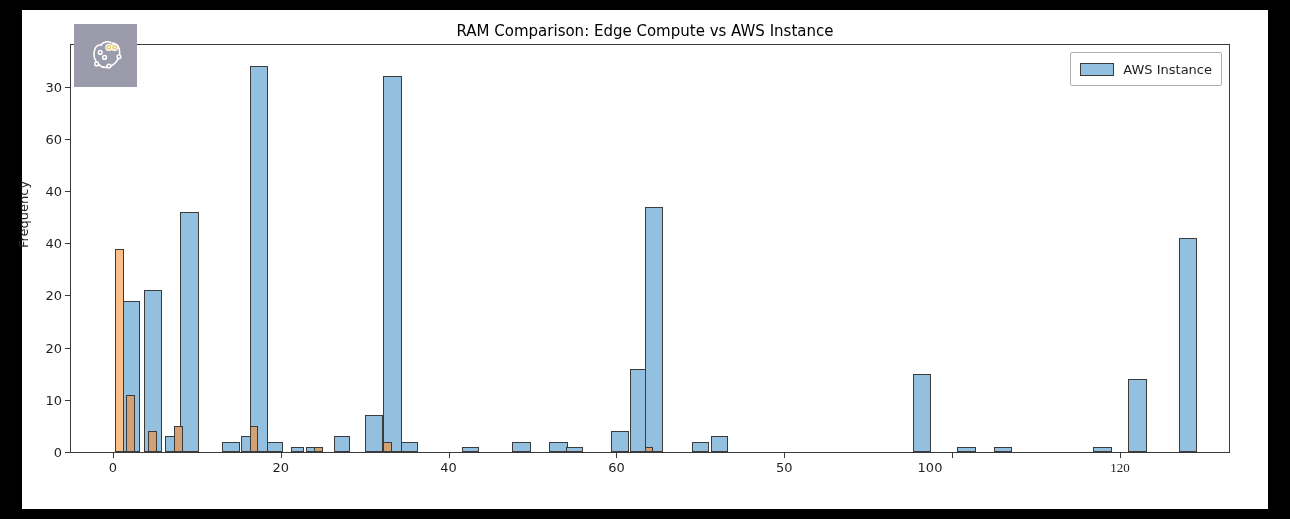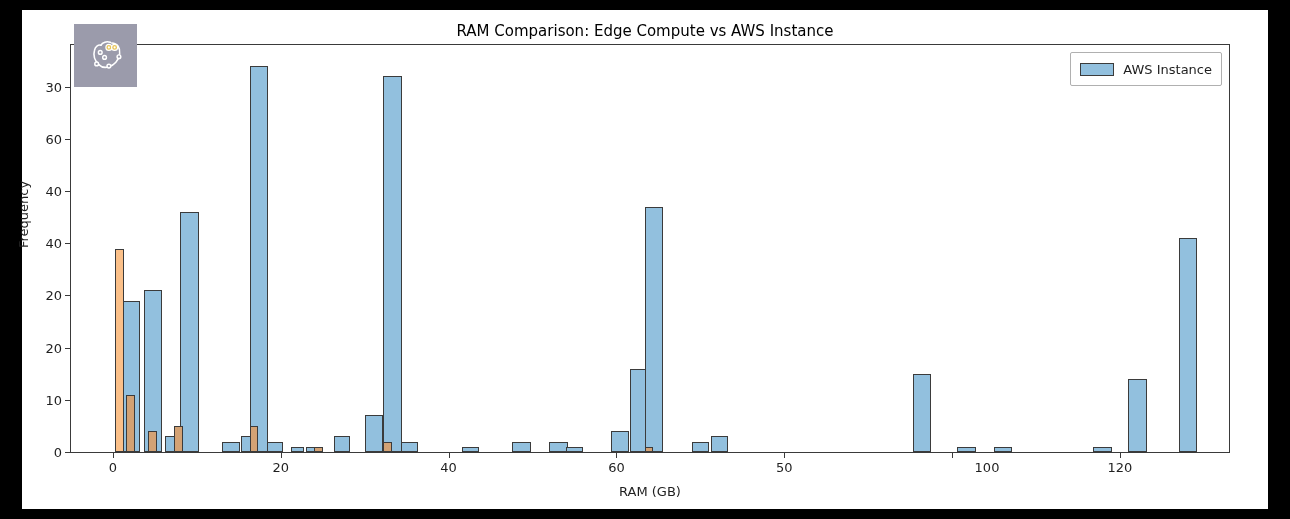--- a/index.html
+++ b/index.html
@@ -173,21 +173,20 @@
 </style>
 </head>
 <body>
 
 <div id="screenshot">
   <div id="figure">
 
     <div id="chart-title">RAM Comparison: Edge Compute vs AWS Instance</div>
 
     <div id="y-axis-title">Frequency</div>
-    <div id="x-axis-title">RAM (GB)</div>
 
     <div id="axes">
       <div id="plotarea">
           <div class="bar aws" title="AWS Instance: 29" style="left: 50.3478px; width: 18.4609px; height: 151.321px;"></div>
           <div class="bar aws" title="AWS Instance: 31" style="left: 73.0043px; width: 18.4609px; height: 161.756px;"></div>
           <div class="bar aws" title="AWS Instance: 3" style="left: 93.9826px; width: 13.4261px; height: 15.6538px;"></div>
           <div class="bar aws" title="AWS Instance: 46" style="left: 109.087px; width: 18.4609px; height: 240.026px;"></div>
           <div class="bar aws" title="AWS Instance: 2" style="left: 151.043px; width: 18.4609px; height: 10.4359px;"></div>
           <div class="bar aws" title="AWS Instance: 3" style="left: 170.343px; width: 18.4609px; height: 15.6538px;"></div>
           <div class="bar aws" title="AWS Instance: 74" style="left: 178.735px; width: 18.4609px; height: 386.128px;"></div>
@@ -245,23 +244,23 @@
           <div class="xlabel" style="left: 41.9565px;">0</div>
           <div class="xtick" style="left: 209.783px;"></div>
           <div class="xlabel" style="left: 209.783px;">20</div>
           <div class="xtick" style="left: 377.609px;"></div>
           <div class="xlabel" style="left: 377.609px;">40</div>
           <div class="xtick" style="left: 545.435px;"></div>
           <div class="xlabel" style="left: 545.435px;">60</div>
           <div class="xtick" style="left: 713.261px;"></div>
           <div class="xlabel" style="left: 713.261px;">50</div>
           <div class="xtick" style="left: 881.087px;"></div>
-          <div class="xlabel" style="left: 916px;">100</div>
+          <div class="xlabel" style="left: 859px;">100</div>
           <div class="xtick" style="left: 1048.91px;"></div>
-          <div class="xlabel" style="left: 1048.91px;">120</div>
+          <div class="xlabel" style="left: 1048.91px; font-family: Liberation Serif, serif;">120</div>
         </div>
 
       <div id="legend">
           <div class="legend-row">
             <span class="legend-swatch aws"></span>
             <span class="legend-text">AWS Instance</span>
           </div>
         </div>
     </div>
 

